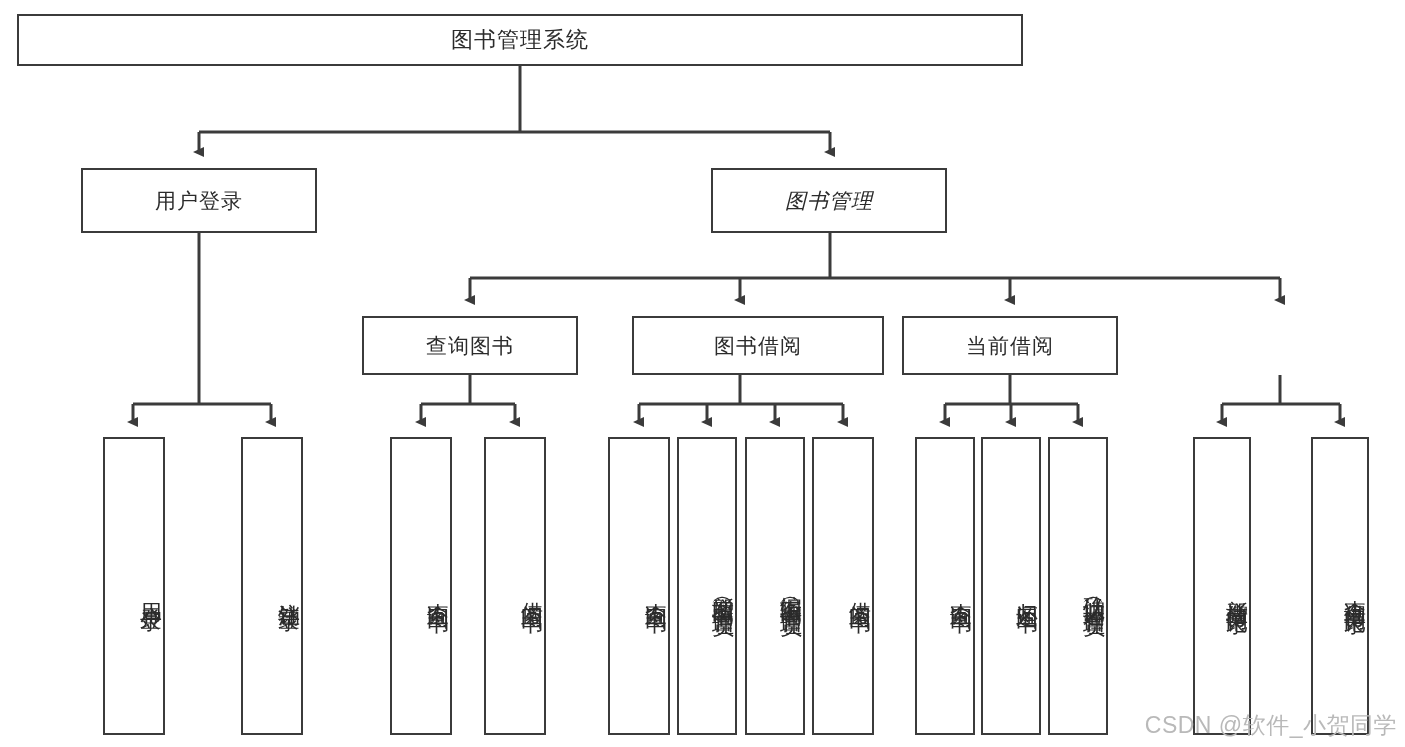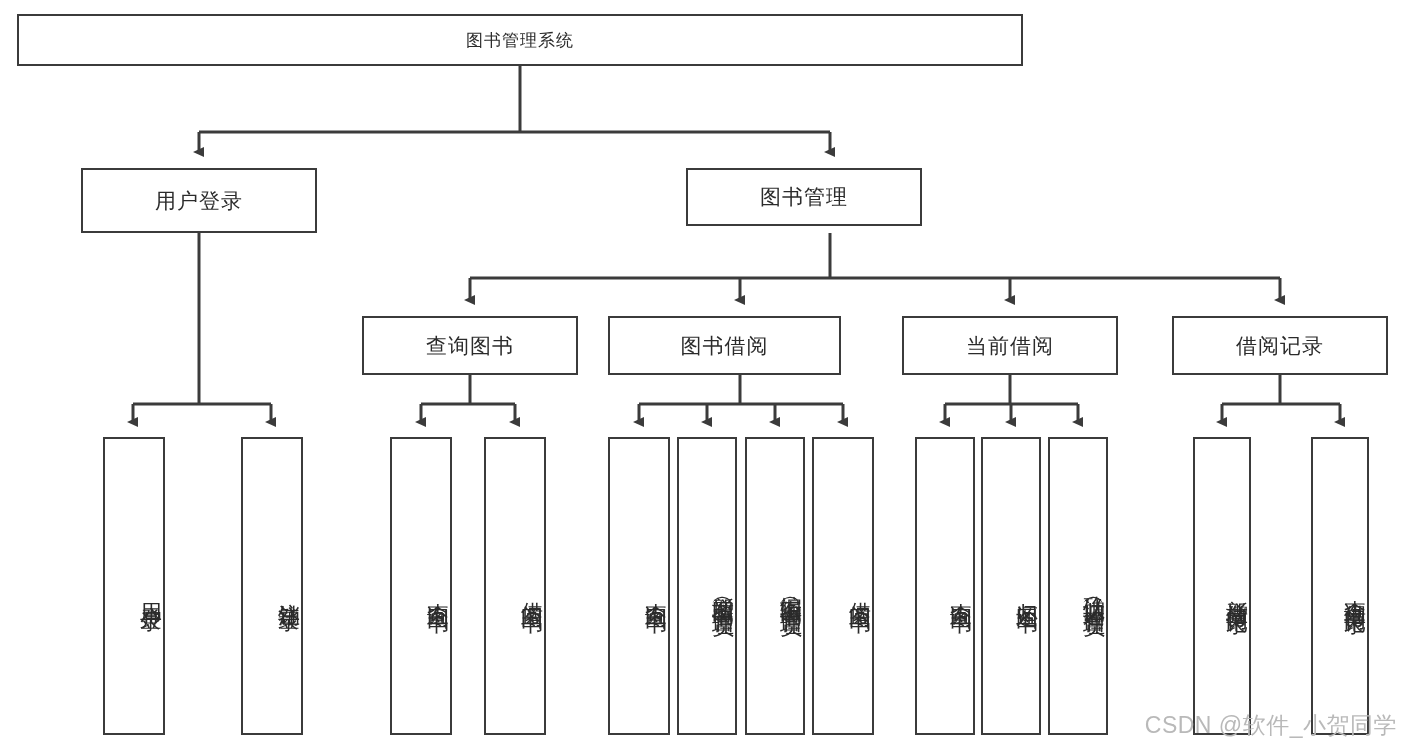--- a/index.html
+++ b/index.html
@@ -13,21 +13,21 @@
     position:absolute;
     box-sizing:border-box;
     border:2px solid #3b3b3b;
     background:#ffffff;
     display:flex;
     align-items:center;
     justify-content:center;
     color:#2b2b2b;
   }
   .node.horiz{font-size:21px;letter-spacing:1px;}
-  .node.root{font-size:17px;letter-spacing:1px;}
+  .node.root{font-size:22px;letter-spacing:1px;}
   .node.leaf{
     writing-mode:vertical-rl;
     text-orientation:upright;
     font-size:22px;
     line-height:1.08;
     letter-spacing:3px;
     align-items:flex-start;
     justify-content:center;
     padding-top:10px;
   }
@@ -105,35 +105,32 @@
     </g>
   </svg>
 
   <div class="node root" style="left:17px;top:14px;width:1006px;height:52px;">
     <span>图书管理系统</span>
   </div>
 
   <div class="node horiz" style="left:81px;top:168px;width:236px;height:65px;">
     <span>用户登录</span>
   </div>
-  <div class="node horiz" style="left:686px;top:168px;width:236px;height:58px;">
+  <div class="node horiz" style="left:711px;top:168px;width:236px;height:65px;font-style:italic;">
     <span>图书管理</span>
   </div>
 
   <div class="node horiz" style="left:362px;top:316px;width:216px;height:59px;">
     <span>查询图书</span>
   </div>
-  <div class="node horiz" style="left:608px;top:316px;width:233px;height:59px;">
+  <div class="node horiz" style="left:632px;top:316px;width:252px;height:59px;">
     <span>图书借阅</span>
   </div>
   <div class="node horiz" style="left:902px;top:316px;width:216px;height:59px;">
     <span>当前借阅</span>
-  </div>
-  <div class="node horiz" style="left:1172px;top:316px;width:216px;height:59px;">
-    <span>借阅记录</span>
   </div>
 
   <div class="node leaf" style="left:103px;top:437px;width:62px;height:298px;">
     <span class="vtext">用户登录</span>
   </div>
   <div class="node leaf" style="left:241px;top:437px;width:62px;height:298px;">
     <span class="vtext">注销登录</span>
   </div>
 
   <div class="node leaf" style="left:390px;top:437px;width:62px;height:298px;">

